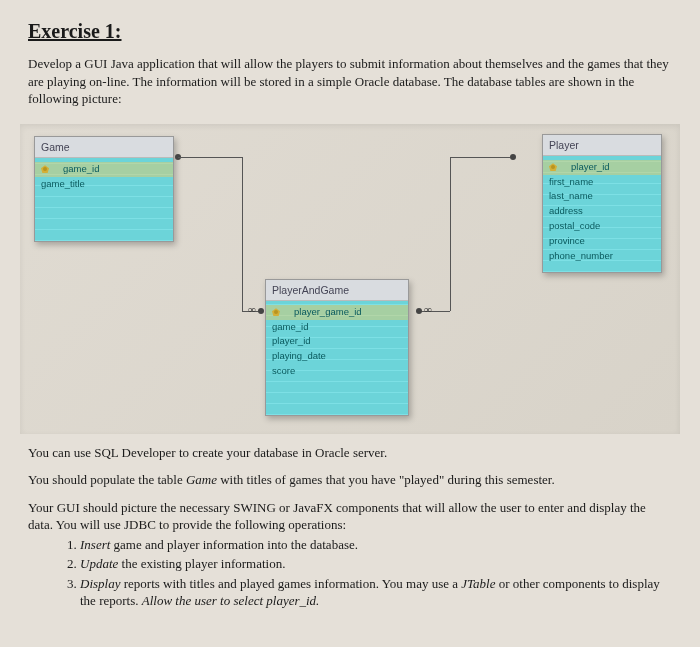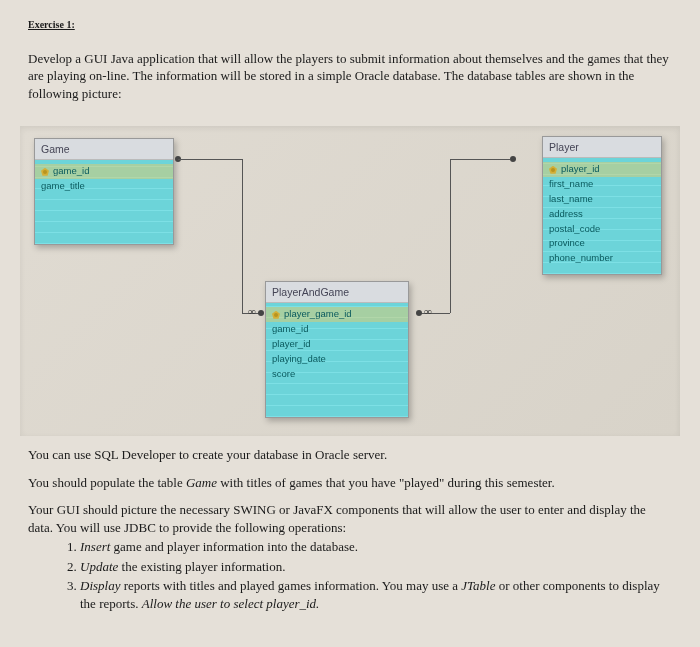--- a/index.html
+++ b/index.html
@@ -10,25 +10,25 @@
       font-family: 'Times New Roman', serif;
       padding: 18px 28px;
       color: #1a1a1a;
       font-size: 13px;
       line-height: 1.35;
       position: relative;
     }
     .title {
       font-weight: bold;
       text-decoration: underline;
-      font-size: 10px;
-      margin-bottom: 18px;
+      font-size: 20px;
+      margin-bottom: 10px;
     }
     .intro {
-      margin-bottom: 24px;
+      margin-bottom: 16px;
     }
     .diagram-area {
       position: relative;
       height: 310px;
       background: linear-gradient(135deg, #e0dbd2 0%, #d8d3c9 100%);
       margin: 4px -8px 10px -8px;
       box-shadow: inset 0 2px 6px rgba(0,0,0,0.08);
     }
     .table-box {
       position: absolute;
@@ -52,21 +52,21 @@
         #7de0e5 0px, #7de0e5 1px,
         #6cd4d9 1px, #6cd4d9 11px
       );
       background-color: #6cd4d9;
       padding: 4px 6px 8px 6px;
       color: #0a5a5e;
     }
     .field-row {
       display: flex;
       align-items: center;
-      gap: 4px;
+      gap: 14px;
       padding: 1px 0;
       font-size: 9.5px;
     }
     .pk-icon {
       display: inline-block;
       width: 8px;
       height: 8px;
       background: #d4af37;
       clip-path: polygon(50% 0%, 100% 38%, 82% 100%, 18% 100%, 0% 38%);
       position: relative;

